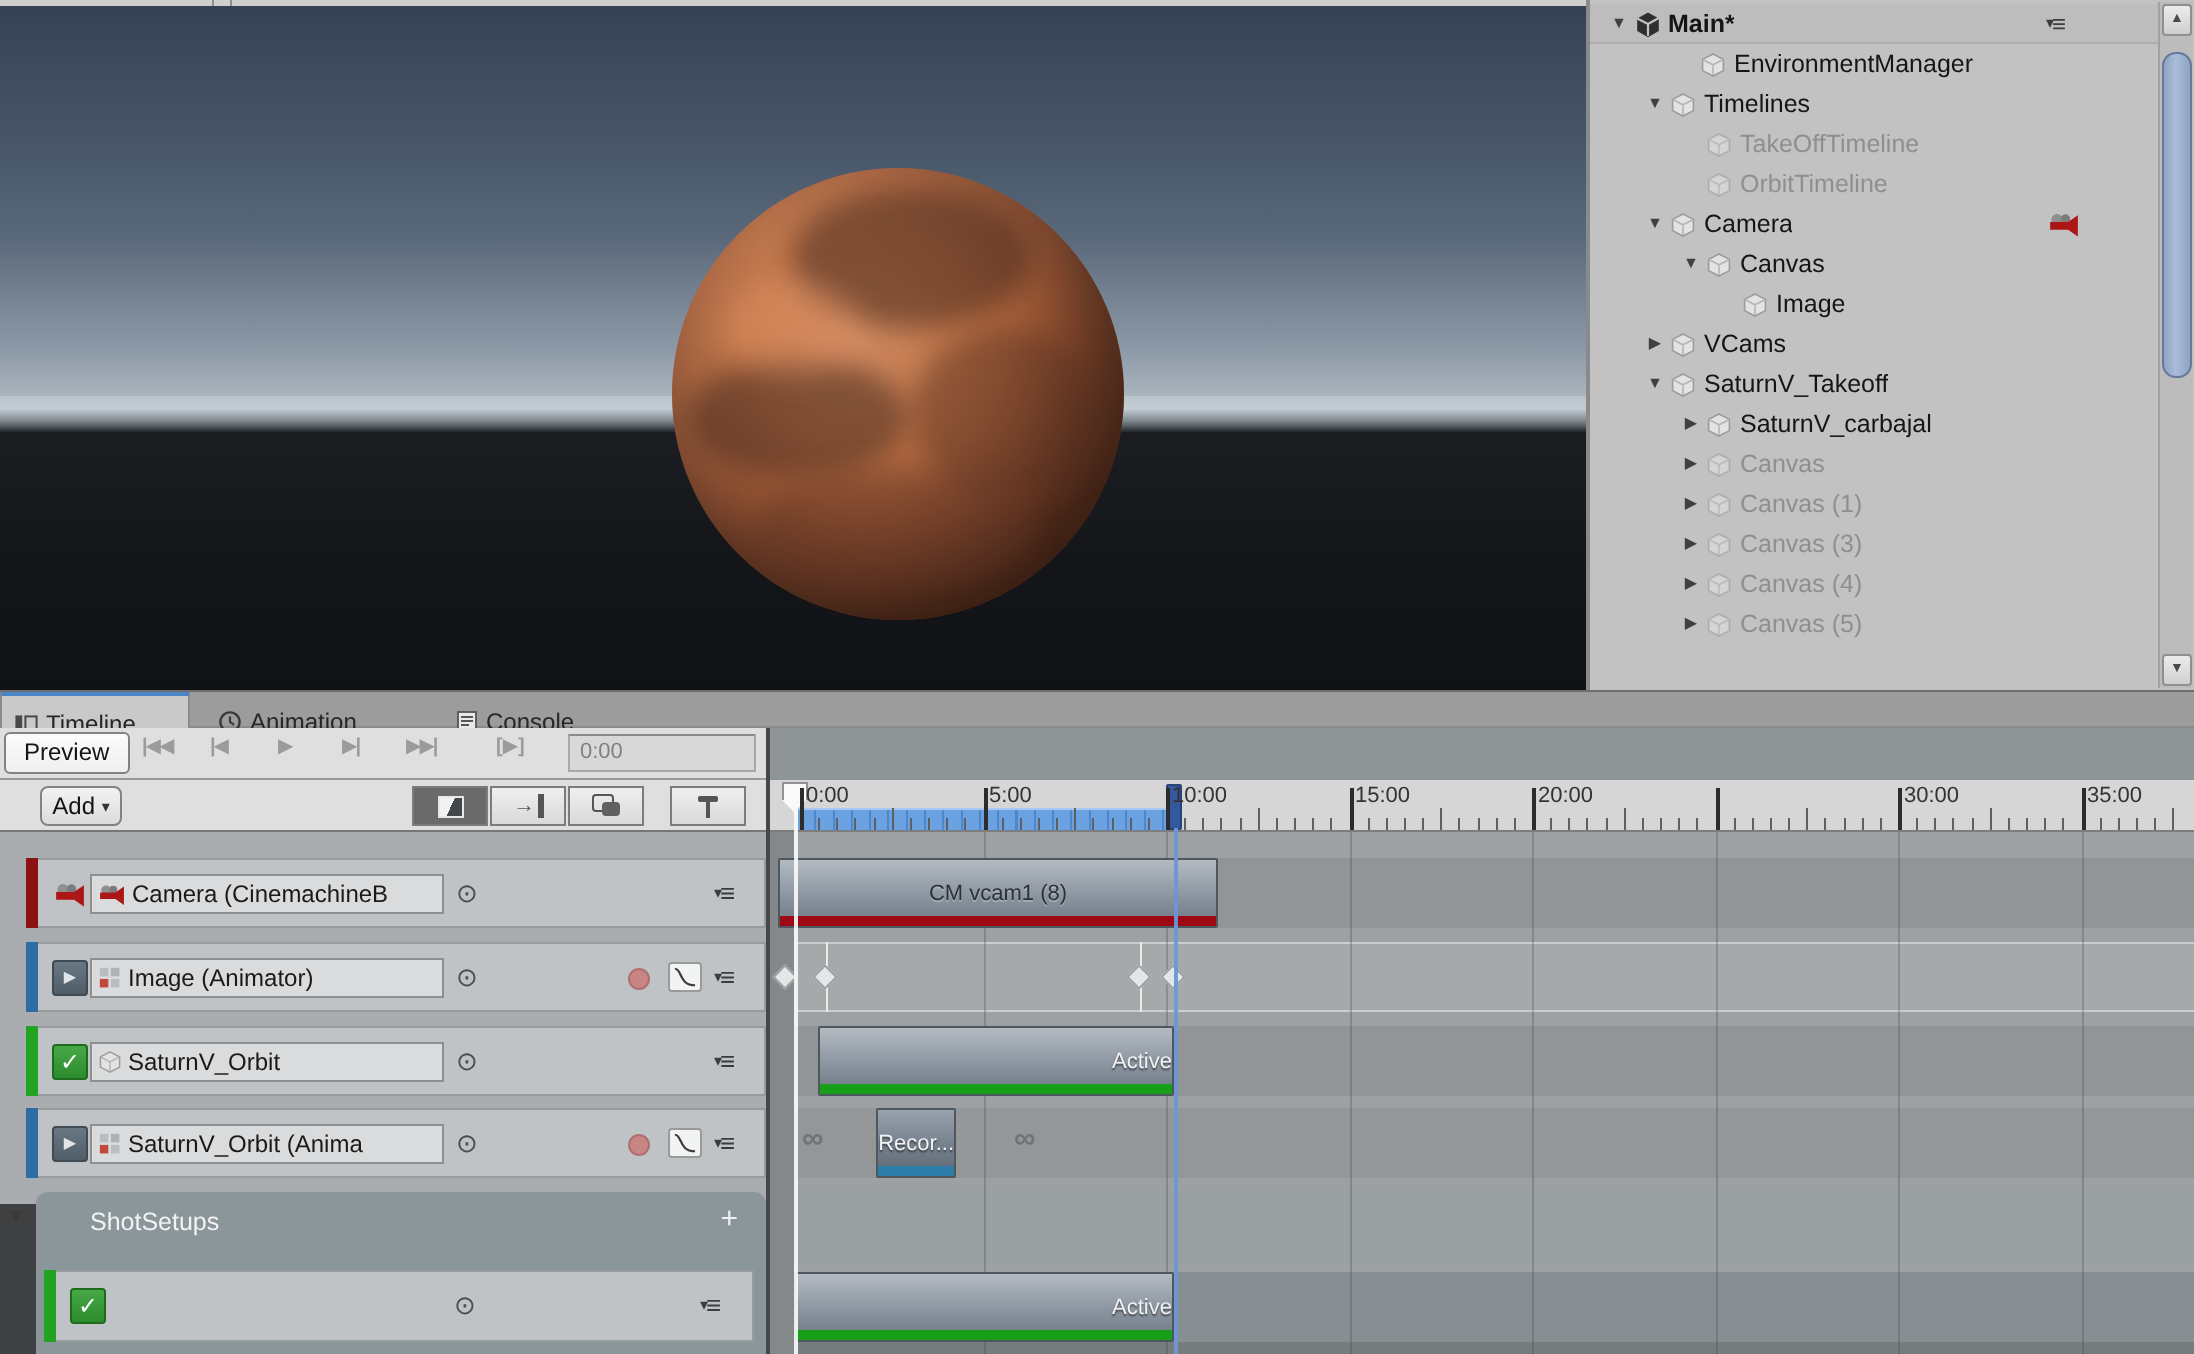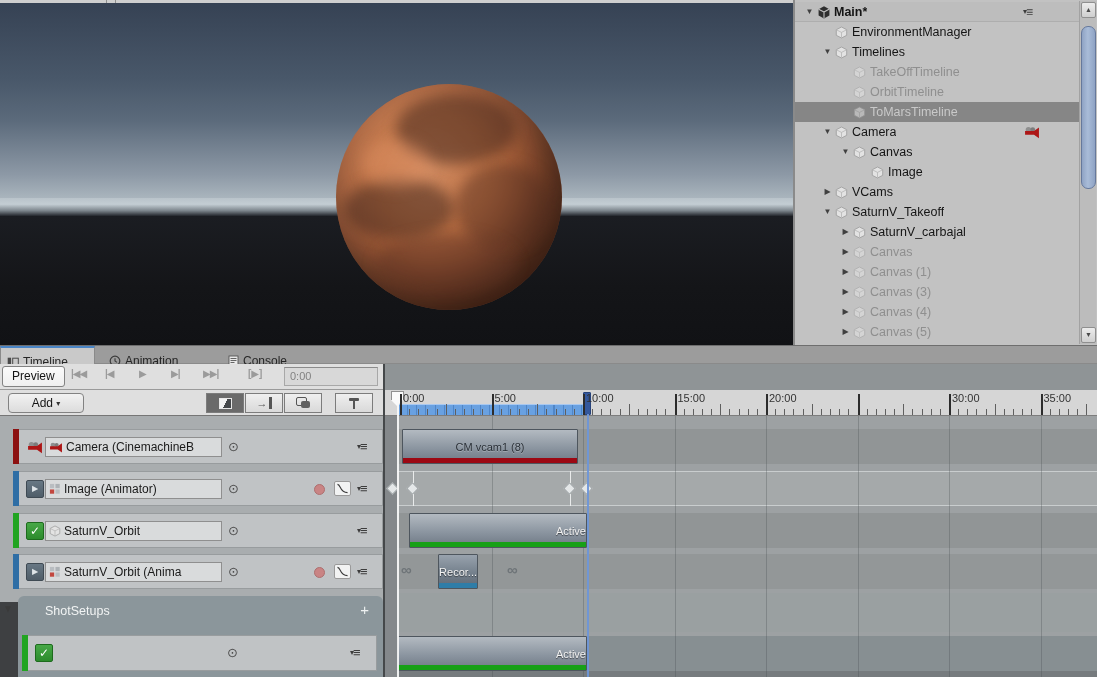--- a/index.html
+++ b/index.html
@@ -64,21 +64,21 @@
   .left-pane{position:absolute;left:0;top:18px;width:383px;height:314px;background:#a9adaf;overflow:hidden;}
   .splitter{position:absolute;left:383px;top:18px;width:2px;height:314px;background:#45484a;}
   .tb{position:absolute;left:0;width:100%;height:26px;background:#dfdfdf;border-bottom:1px solid #9a9a9a;}
   .tb1{top:0;}
   .tb2{top:26px;border-bottom:1px solid #767676;}
   .preview-btn{position:absolute;left:2px;top:2px;height:21px;padding:0 9px;background:linear-gradient(#fbfbfb,#efefef);
        border:1px solid #828282;border-radius:3px;font-size:12px;color:#141414;line-height:19px;}
   .pb{position:absolute;top:4px;font-size:10px;font-weight:bold;color:#9b9b9b;letter-spacing:-1px;}
   .timefield{position:absolute;left:284px;top:3px;width:94px;height:19px;background:#d8d8d8;
        border:1px solid #a8a8a8;border-top-color:#8b8b8b;font-size:11px;color:#828282;line-height:17px;padding-left:5px;}
-  .add-btn{position:absolute;left:8px;top:3px;width:76px;height:20px;background:linear-gradient(#f2f2f2,#dcdcdc);
+  .add-btn{position:absolute;left:20px;top:3px;width:41px;height:20px;background:linear-gradient(#f2f2f2,#dcdcdc);
        border:1px solid #828282;border-radius:4px;font-size:12px;color:#141414;text-align:center;line-height:18px;}
   .add-btn i{font-style:normal;font-size:8px;color:#333;vertical-align:1px;}
   .modebtn{position:absolute;top:3px;width:38px;height:20px;background:linear-gradient(#efefef,#d9d9d9);
        border:1px solid #7c7c7c;display:flex;align-items:center;justify-content:center;}
   .modebtn.sel{background:#6a6a6a;}
   .mix-icon{width:13px;height:11px;border:1px solid #e8e8e8;background:linear-gradient(115deg,#f2f2f2 49%,#44474a 49%);}
   .ripple-icon{display:flex;align-items:center;}
   .ripple-icon b{font-size:11px;color:#555;font-weight:bold;line-height:10px;}
   .ripple-icon s{display:inline-block;width:3px;height:12px;background:#555;margin-left:1px;text-decoration:none;}
   .replace-icon{position:relative;width:15px;height:13px;}
@@ -175,21 +175,21 @@
           <span class="harr">▼</span>
           <span class="hicon">
             <svg width="14" height="14" viewBox="0 0 14 14">
               <path d="M7 1.2 12.4 4.3v6.2L7 13.6 1.6 10.5V4.3Z" fill="#2e2e2e"></path>
               <path d="M7 7l5.4-3M7 7 1.6 4.3M7 7v6" stroke="#c2c2c2" stroke-width="1.1"></path>
             </svg>
           </span>
           <span class="hlab">Main*</span>
           <span class="hmenu"><i>▾</i>≡</span>
         </div>
-        <div class="hrow" style="padding-left: 25px;">
+        <div class="hrow" style="padding-left: 40px;">
           <span class="harr"></span>
           <span class="hicon">
             <svg width="13" height="13" viewBox="0 0 13 13">
               <path d="M6.5 1 11.7 3.7v5.6L6.5 12 1.3 9.3V3.7Z" fill="#e3e3e3" stroke="#9b9b9b" stroke-width="0.8"></path>
               <path d="M1.6 3.9 6.5 6.4l4.9-2.5M6.5 6.4V11.6" fill="none" stroke="#b5b5b5" stroke-width="0.8"></path>
             </svg>
           </span>
           <span class="hlab">EnvironmentManager</span>
         </div>
         <div class="hrow" style="padding-left: 25px;">
@@ -214,30 +214,20 @@
         </div>
         <div class="hrow" style="padding-left: 43px;">
           <span class="harr"></span>
           <span class="hicon dim">
             <svg width="13" height="13" viewBox="0 0 13 13">
               <path d="M6.5 1 11.7 3.7v5.6L6.5 12 1.3 9.3V3.7Z" fill="#e3e3e3" stroke="#9b9b9b" stroke-width="0.8"></path>
               <path d="M1.6 3.9 6.5 6.4l4.9-2.5M6.5 6.4V11.6" fill="none" stroke="#b5b5b5" stroke-width="0.8"></path>
             </svg>
           </span>
           <span class="hlab dim">OrbitTimeline</span>
-        </div>
-        <div class="hrow sel" style="padding-left: 43px;">
-          <span class="harr"></span>
-          <span class="hicon dim">
-            <svg width="13" height="13" viewBox="0 0 13 13">
-              <path d="M6.5 1 11.7 3.7v5.6L6.5 12 1.3 9.3V3.7Z" fill="#e3e3e3" stroke="#9b9b9b" stroke-width="0.8"></path>
-              <path d="M1.6 3.9 6.5 6.4l4.9-2.5M6.5 6.4V11.6" fill="none" stroke="#b5b5b5" stroke-width="0.8"></path>
-            </svg>
-          </span>
-          <span class="hlab dim">ToMarsTimeline</span>
         </div>
         <div class="hrow" style="padding-left: 25px;">
           <span class="harr">▼</span>
           <span class="hicon">
             <svg width="13" height="13" viewBox="0 0 13 13">
               <path d="M6.5 1 11.7 3.7v5.6L6.5 12 1.3 9.3V3.7Z" fill="#e3e3e3" stroke="#9b9b9b" stroke-width="0.8"></path>
               <path d="M1.6 3.9 6.5 6.4l4.9-2.5M6.5 6.4V11.6" fill="none" stroke="#b5b5b5" stroke-width="0.8"></path>
             </svg>
           </span>
           <span class="hlab">Camera</span>
@@ -625,21 +615,21 @@
         <div class="keyline" style="left:28px;top:55px;height:35px"></div>
         <div class="keyline" style="left:185px;top:55px;height:35px"></div>
         <div class="diamond" style="left:3px;top:68px"></div>
         <div class="diamond" style="left:23px;top:68px"></div>
         <div class="diamond" style="left:180px;top:68px"></div>
         <div class="diamond" style="left:197px;top:68px"></div>
 
         <span class="inf" style="left:16px;top:145px">∞</span>
         <span class="inf" style="left:122px;top:145px">∞</span>
 
-        <div class="clip dark-text" style="left:17px;top:13px;width:176px">
+        <div class="clip dark-text" style="left:4px;top:13px;width:220px">
           <span>CM vcam1 (8)</span>
           <div class="stripe" style="background:#9c0813"></div>
         </div>
         <div class="clip light-text" style="left:24px;top:97px;width:178px">
           <span>Active</span>
           <div class="stripe" style="background:#17a017"></div>
         </div>
         <div class="clip light-text" style="left:53px;top:138px;width:40px;background:linear-gradient(180deg,#98a2ad 0%,#74808c 55%,#5d6773 100%)">
           <span>Recor...</span>
           <div class="stripe" style="background:#2e7da8"></div>

